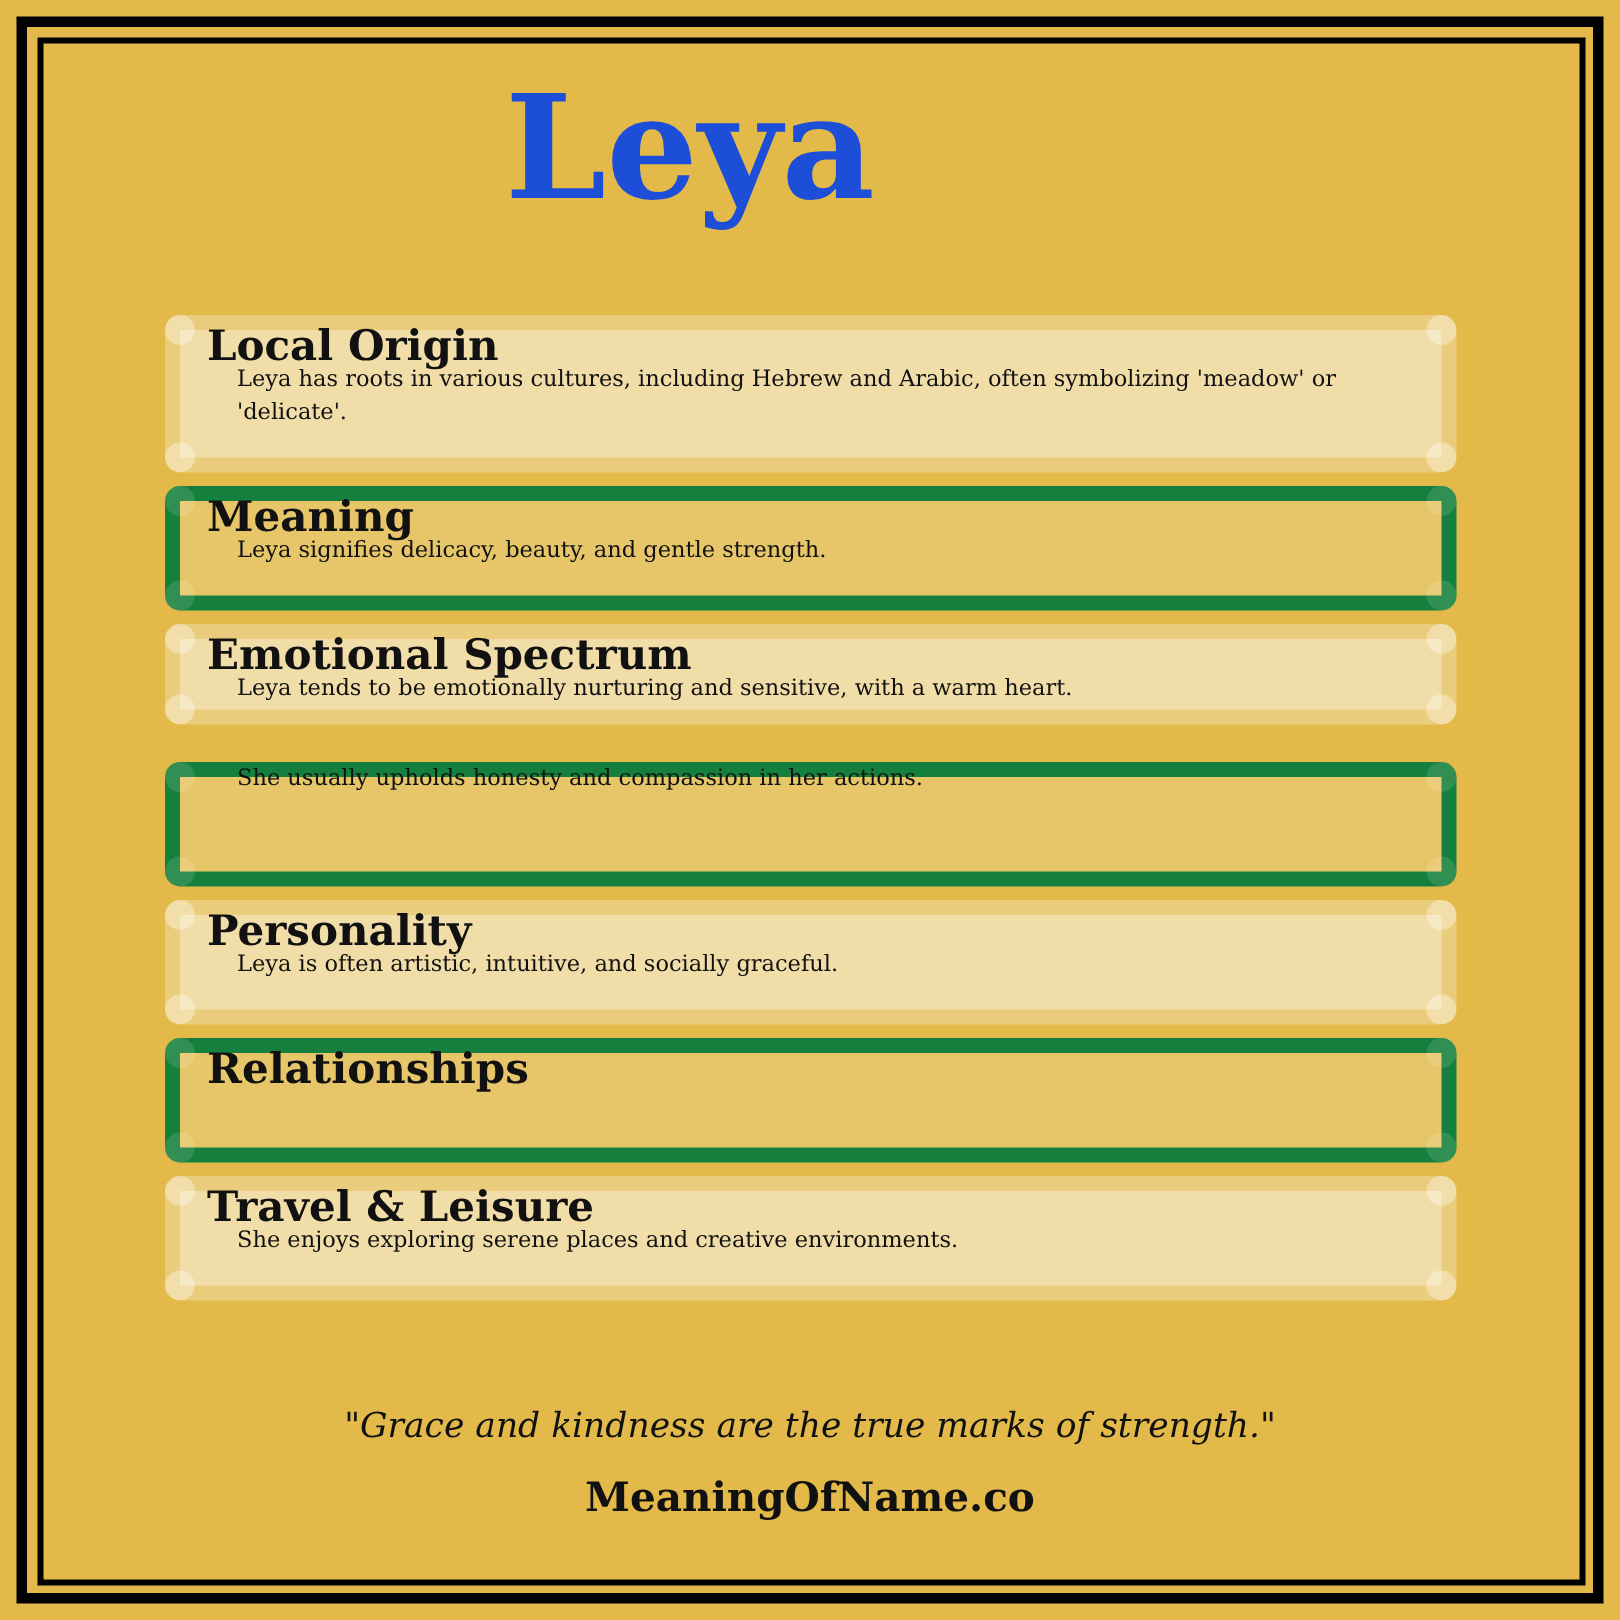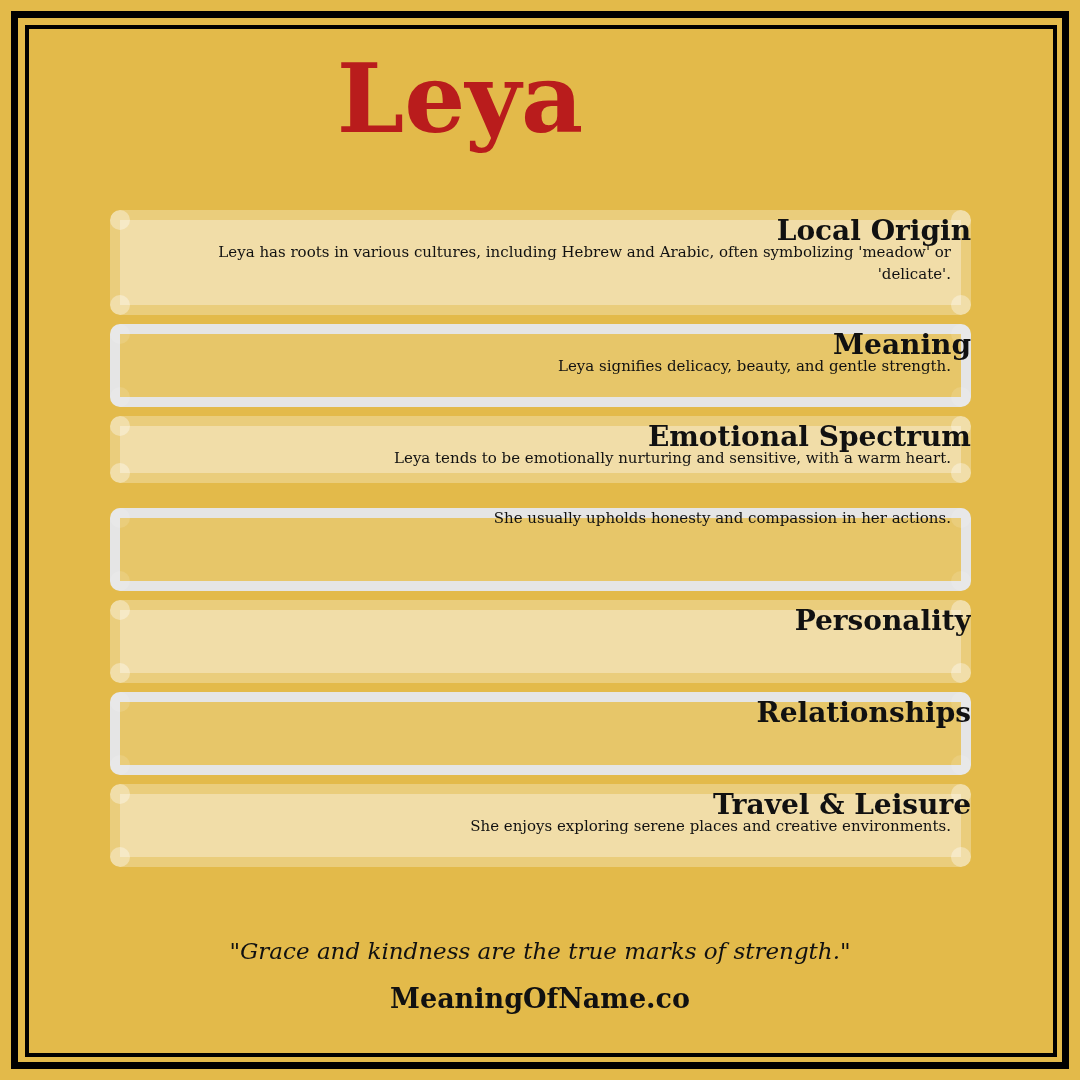--- a/index.html
+++ b/index.html
@@ -1,30 +1,30 @@
 <!DOCTYPE html>
 <html><head>
 <meta charset="utf-8">
 <style>
   html, body { margin:0; padding:0; }
   body { width:1080px; height:1080px; background:#E3BA4A; position:relative; overflow:hidden; font-family:"DejaVu Serif", serif; color:#111; }
   .border-outer { position:absolute; left:11px; top:11px; width:1044px; height:1044px; border:7px solid #000; }
   .border-inner { position:absolute; left:25px; top:25px; width:1024px; height:1024px; border:4px solid #000; }
-  .title { position:absolute; left:0; width:920px; top:44px; text-align:center; font-size:96px; font-weight:bold; line-height:110px; color:#b91c1c; }
+  .title { position:absolute; left:0; width:920px; top:44px; text-align:center; font-size:96px; font-weight:bold; line-height:110px; color:#1d4ed8; }
   .card { position:absolute; left:110px; width:861px; border-radius:10px; overflow:hidden; }
   .card .inner { position:absolute; left:10px; right:10px; top:10px; bottom:10px; }
   .card.light { background:#EACD7C; }
   .card.light .inner { background:#F1DDA8; }
-  .card.dark { background:#e5e5e5; }
+  .card.dark { background:#15803d; }
   .card.dark .inner { background:#E7C669; }
   .dot { position:absolute; width:20px; height:20px; border-radius:50%; background:rgba(255,255,255,0.35); }
   .card.dark .dot { background:rgba(255,255,255,0.12); }
   .dot.tl { left:0; top:0; } .dot.tr { right:0; top:0; }
   .dot.bl { left:0; bottom:0; } .dot.br { right:0; bottom:0; }
-  .card .content { position:absolute; left:16px; right:0; top:5px; text-align:right;padding-left:12px; }
+  .card .content { position:absolute; left:16px; right:0; top:5px; text-align:left;padding-left:12px; }
   .card h2 { margin:0; font-size:28px; line-height:32px; font-weight:bold; }
   .card p { margin:-6px 20px 0; font-size:15px; line-height:22px; }
   .quote { position:absolute; left:0; width:1080px; top:938px; text-align:center; font-size:23px; font-style:italic; }
   .site { position:absolute; left:0; width:1080px; top:983px; text-align:center; font-size:27px; font-weight:bold; }
 </style>
 </head>
 <body>
 
 <div class="border-outer"></div>
 <div class="border-inner"></div>
@@ -79,20 +79,21 @@
 </div>
 
 <div class="card light" style="top:600px;height:83px;text-decoration:underline;">
   <div class="inner"></div>
   <span class="dot tl"></span>
     <span class="dot tr"></span>
     <span class="dot bl"></span>
     <span class="dot br"></span>
   <div class="content">
     <h2>Personality</h2>
+    <p>Leya is often artistic, intuitive, and socially graceful.</p>
   </div>
 </div>
 
 <div class="card dark" style="top:692px;height:83px;">
   <div class="inner"></div>
   <span class="dot tl"></span>
     <span class="dot tr"></span>
     <span class="dot bl"></span>
     <span class="dot br"></span>
   <div class="content">

